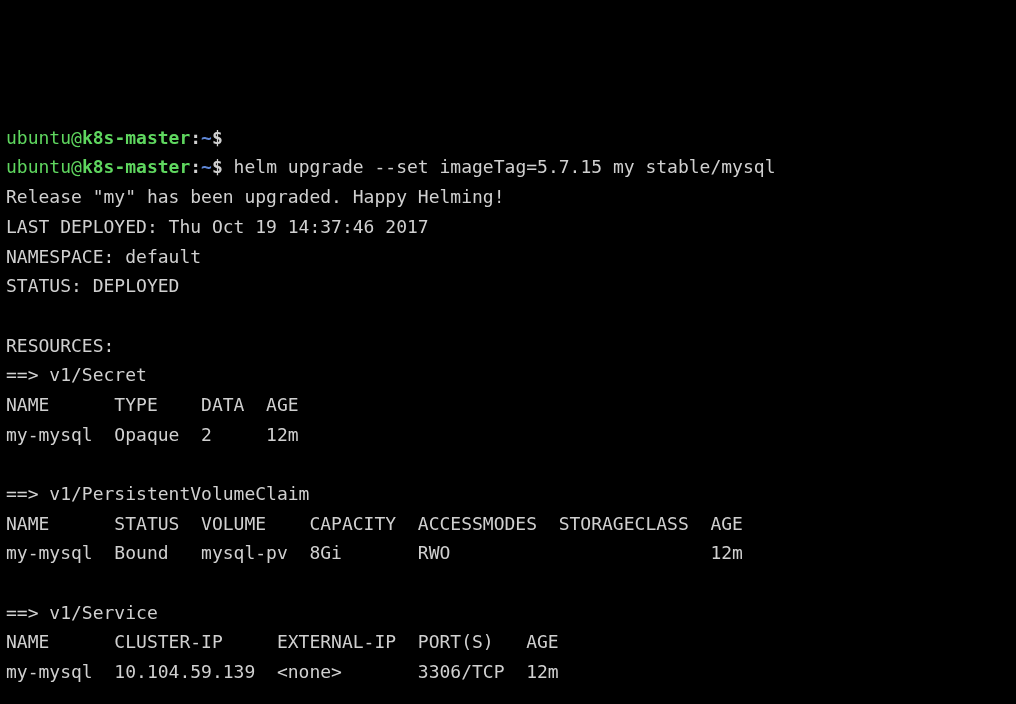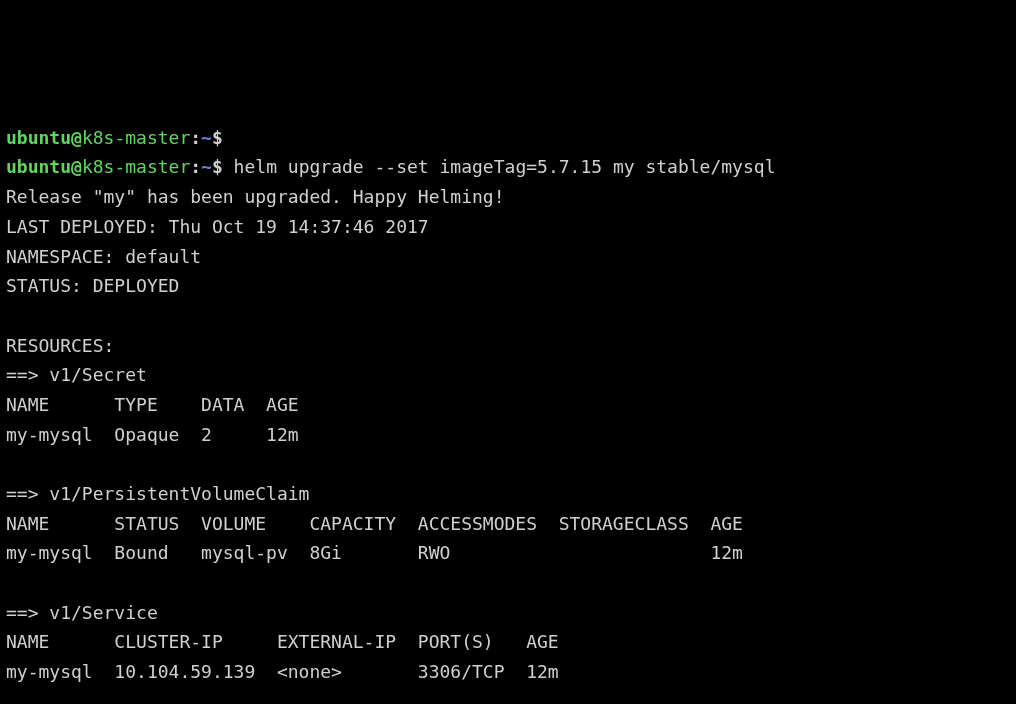--- a/index.html
+++ b/index.html
@@ -14,25 +14,25 @@
       font-size: 18px;
       line-height: 1.65;
       padding: 4px 6px;
       width: 1016px;
       height: 704px;
       overflow: hidden;
       white-space: pre;
     }
     .prompt-user {
       color: #5fd75f;
-      font-weight: bold;
+      font-weight: normal;
     }
     .prompt-host {
       color: #5fd75f;
-      font-weight: normal;
+      font-weight: bold;
     }
     .prompt-colon {
       color: #d0d0d0;
       font-weight: bold;
     }
     .prompt-path {
       color: #5f87d7;
       font-weight: bold;
     }
     .prompt-dollar {

